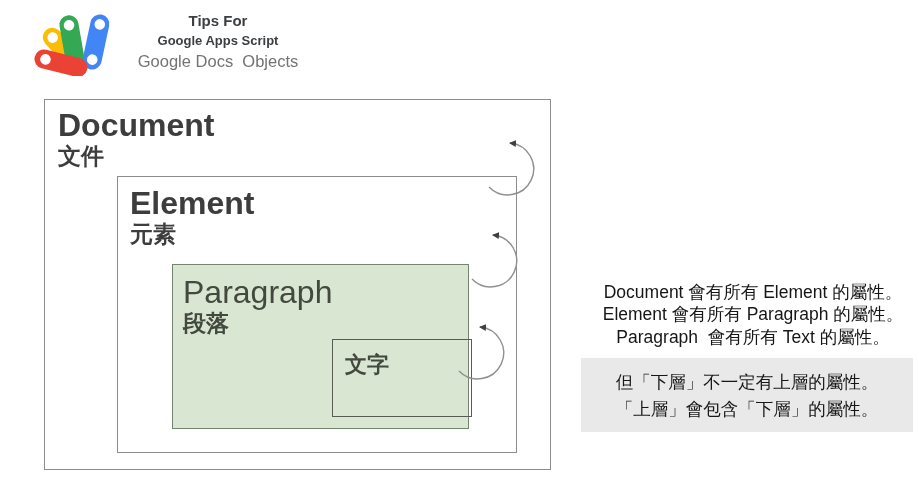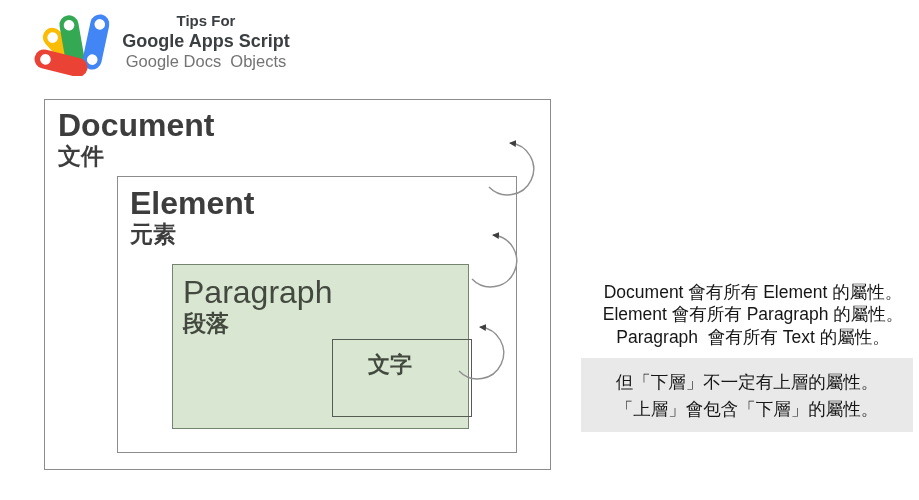--- a/index.html
+++ b/index.html
@@ -2,40 +2,40 @@
 <html style="--logo-red: #EA4335; --logo-yellow: #FBBC05; --logo-green: #34A853; --logo-blue: #4285F4; --box-border-gray: #8c8c8c; --green-fill: #d9e7d2; --green-border: #75846f; --text-box-border: #565b54; --arrow-gray: #909090; --arrowhead: #3f3f3f; --note-bg: #e9e9e9; --heading-text: #3d3d3d; --green-label-text: #43493f; --body-text: #161616;"><head>
 <meta charset="utf-8">
 <style>
   html,body{margin:0;padding:0;background:#fff;}
   .stage{
     position:relative;width:919px;height:500px;background:#fff;overflow:hidden;
     font-family:"Liberation Sans","DejaVu Sans",sans-serif;
   }
   
   .logo{position:absolute;left:28px;top:4px;width:88px;height:72px;}
-  .brand-text{position:absolute;left:116px;top:11px;width:180px;text-align:center;}
+  .brand-text{position:absolute;left:128px;top:11px;width:180px;text-align:center;}
   .brand-line1{font-size:15px;font-weight:700;color:#3b3f42;line-height:20px;}
-  .brand-line2{font-size:18px;font-weight:700;color:#3b3f42;line-height:20px;}
+  .brand-line2{font-size:13px;font-weight:700;color:#3b3f42;line-height:20px;}
   .brand-line3{font-size:16.5px;font-weight:400;color:#737373;line-height:20px;}
   .pre{white-space:pre;}
   
   .box{position:absolute;box-sizing:border-box;background:#fff;border:1px solid var(--box-border-gray);}
   .box-document{left:44px;top:99px;width:507px;height:371px;}
   .box-element{left:117px;top:176px;width:400px;height:277px;}
   .box-paragraph{left:172px;top:264px;width:297px;height:165px;background:var(--green-fill);border-color:var(--green-border);}
   .box-text{left:332px;top:339px;width:140px;height:78px;background:transparent;border:1.5px solid var(--text-box-border);}
   .lbl{padding:11px 0 0 12px;}
   .box-document .lbl{padding:10px 0 0 13px;}
   .box-paragraph .lbl{padding:12px 0 0 10px;}
   .en{font-size:32px;line-height:31px;color:var(--heading-text);}
   .zh{font-size:23px;line-height:31px;font-weight:700;color:var(--heading-text);}
   .bold{font-weight:700;}
   .greenish .en,.greenish .zh{color:var(--green-label-text);}
   .box-text .en{font-size:21px;line-height:28px;}
-  .box-text .zh{font-size:22px;line-height:28px;margin-left:23px;}
+  .box-text .zh{font-size:22px;line-height:28px;}
   
   .arrows{position:absolute;left:0;top:0;width:919px;height:500px;pointer-events:none;}
   .arrow{fill:none;stroke:var(--arrow-gray);stroke-width:1.4px;}
   
   .inherit-lines{
     position:absolute;left:580px;top:281px;width:346px;text-align:center;
     font-size:17.5px;line-height:22.4px;color:var(--body-text);
   }
   .note-box{
     position:absolute;left:581px;top:358px;width:332px;height:74px;box-sizing:border-box;

